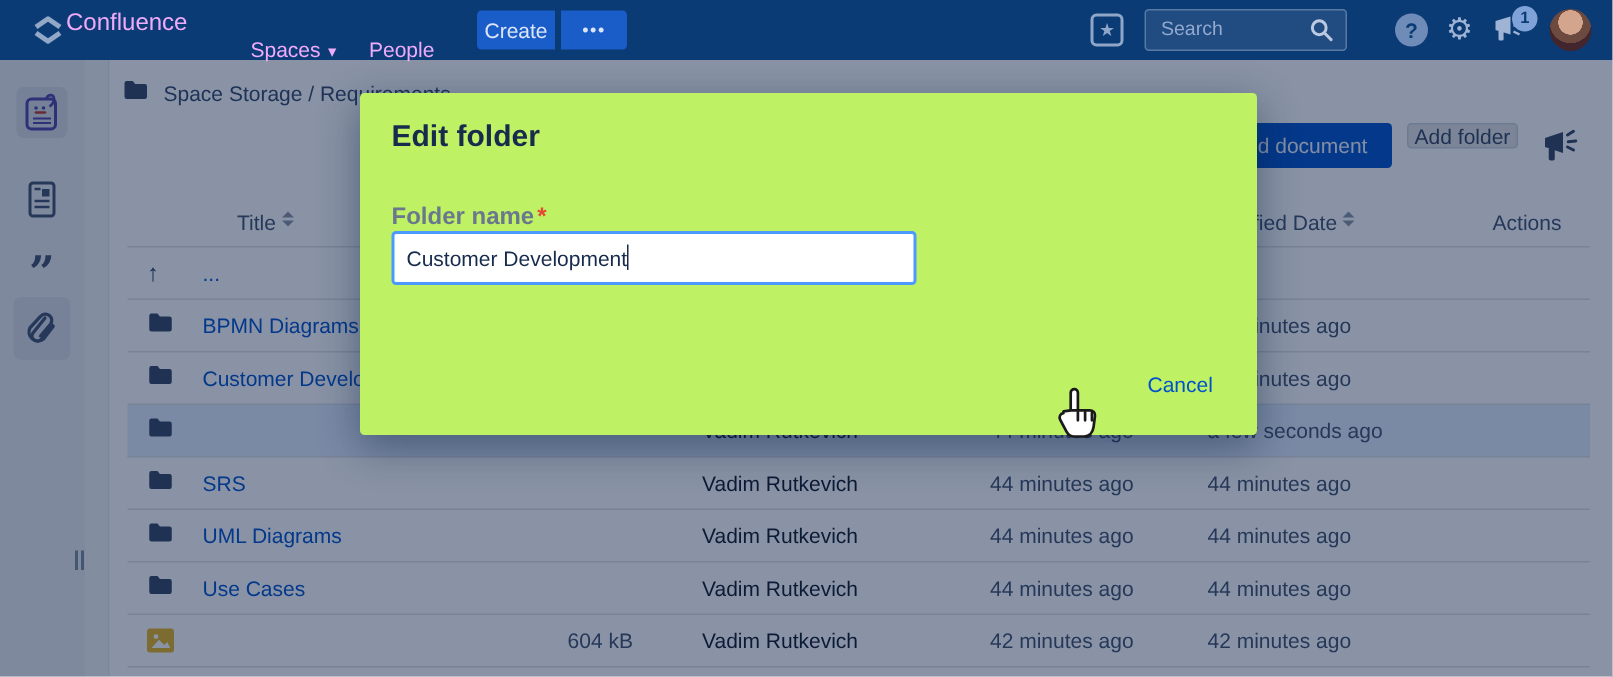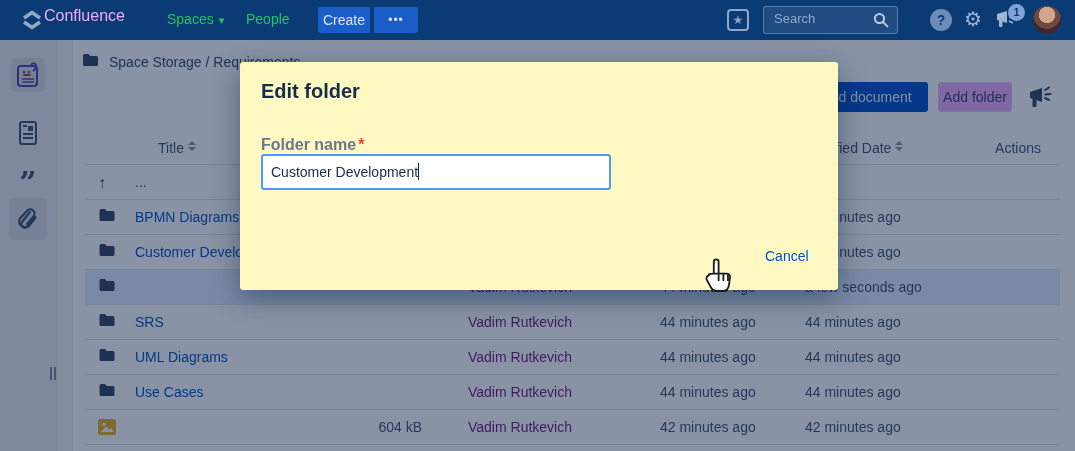--- a/index.html
+++ b/index.html
@@ -3,21 +3,21 @@
 <meta charset="utf-8">
 <style>
   * { margin:0; padding:0; box-sizing:border-box; }
   html,body { width:1075px; height:451px; overflow:hidden; }
   body { font-family:"Liberation Sans", sans-serif; font-size:14px; background:#fff; position:relative; }
 
   
   .topbar { position:absolute; left:0; top:0; width:1075px; height:40px; background:#0A3B75; z-index:20; }
   .logo-mark { position:absolute; left:22px; top:10px; }
   .logo-text { position:absolute; left:44px; top:7px; font-size:16px; color:#f0abfc; font-weight:400; }
-  .top-link { position:absolute; top:11px; color:#22c55e; font-size:14px; cursor:pointer; }
+  .top-link { position:absolute; top:25px; color:#f0abfc; font-size:14px; cursor:pointer; }
   .top-link .caret { font-size:11px; margin-left:5px; }
   .create-btn { position:absolute; left:318px; top:7px; width:52px; height:26px; background:#1A5DC8; color:#DCE6F7; border:none; border-radius:3px 0 0 3px; font-size:14px; font-family:"Liberation Sans",sans-serif; }
   .dots-btn { position:absolute; left:372px; top:7px; width:44px; height:26px; background:#1A5DC8; color:#DCE6F7; border:none; border-radius:0 3px 3px 0; font-size:12px; letter-spacing:1px; margin-left:2px; font-family:"Liberation Sans",sans-serif; }
   .star-box { position:absolute; left:727px; top:9px; width:22px; height:22px; border:2px solid #8FA6C9; border-radius:4px; color:#8FA6C9; font-size:12px; text-align:center; line-height:18px; }
   .search-wrap { position:absolute; left:763px; top:6px; width:135px; height:28px; background:rgba(255,255,255,0.09); border:1px solid rgba(159,179,212,0.45); border-radius:3px; }
   .search-input { position:absolute; left:10px; top:4px; width:95px; background:transparent; border:none; outline:none; color:#C8D4EA; font-size:13px; font-family:"Liberation Sans",sans-serif; }
   .search-input::placeholder { color:#93A9CF; opacity:1; }
   .search-glass { position:absolute; right:8px; top:5px; }
   .help-disc { position:absolute; left:930px; top:9px; width:22px; height:22px; border-radius:50%; background:#6F8CB8; color:#0A3B75; font-weight:bold; font-size:14px; text-align:center; line-height:22px; }
   .gear { position:absolute; left:964px; top:7px; color:#9FB3D4; font-size:20px; }
@@ -36,21 +36,21 @@
   .tile-clip { top:158px; background:#DCDFE6; width:38px; height:42px; left:9px; }
   .quote-glyph { font-family:"DejaVu Serif", serif; font-size:30px; font-weight:bold; color:#42526E; line-height:10px; margin-top:16px; }
   .grip { position:absolute; left:50px; top:367px; z-index:1; }
   .grip i { display:inline-block; width:2px; height:13px; background:#7E8AA0; margin-right:2px; }
 
   
   .content { position:absolute; left:73px; top:40px; width:1002px; height:411px; background:#fff; z-index:1; }
   .breadcrumb { position:absolute; left:9px; top:13px; color:#344563; font-size:14px; }
   .breadcrumb .crumb-text { position:absolute; left:27px; top:1px; white-space:nowrap; color:#35486B; cursor:pointer; }
   .add-doc { position:absolute; left:732px; top:42px; width:123px; height:30px; background:#0052CC; color:#F0F4FB; border:none; border-radius:3px; font-size:14px; font-family:"Liberation Sans",sans-serif; }
-  .add-folder { position:absolute; left:865px; top:42px; width:74px; height:30px; background:#f0abfc; color:#344563; border:1px solid #C9CFD9; border-radius:3px; font-size:14px; font-family:"Liberation Sans",sans-serif; }
+  .add-folder { position:absolute; left:865px; top:42px; width:74px; height:17px; background:#e5e5e5; color:#344563; border:1px solid #C9CFD9; border-radius:3px; font-size:14px; font-family:"Liberation Sans",sans-serif; }
   .mega-content { position:absolute; left:953px; top:45px; cursor:pointer; }
 
   .thead { position:absolute; left:12px; top:95px; width:975px; height:30px; border-bottom:1px solid #DFE1E6; color:#42526E; font-size:14px; }
   .thead > div { position:absolute; top:5px; white-space:nowrap; }
   .th-title { left:50px; cursor:pointer;margin-left:23px; }
   .th-size { left:267px; width:70px; text-align:right; }
   .th-creator { left:383px; }
   .th-created { left:575px; }
   .th-modified { left:720px; cursor:pointer; }
   .th-actions { right:19px; }
@@ -59,30 +59,30 @@
   .sort .up { border-bottom:4px solid #8993A4; margin-bottom:2px; }
   .sort .dn { border-top:4px solid #8993A4; }
 
   .tbody { position:absolute; left:12px; top:125px; width:975px; }
   .trow { position:relative; height:35px; border-bottom:1px solid #DFE1E6; }
   .trow.selected { background:#E3EEFF; }
   .cell { position:absolute; top:0; height:35px; line-height:35px; white-space:nowrap; color:#42526E; font-size:14px; }
   .c-icon { left:13px; }
   .c-title { left:50px; color:#0052CC; cursor:pointer; }
   .c-size { left:267px; width:70px; text-align:right; }
-  .c-creator { left:383px; color:#701a75; cursor:pointer; }
+  .c-creator { left:383px; color:#0f172a; cursor:pointer; }
   .c-created { left:575px; }
   .c-modified { left:720px; }
   .arrow-up { font-size:16px; color:#344563; }
   .img-tile { display:inline-block; width:18px; height:16px; border-radius:2px; background:#E8B424; vertical-align:-3px; position:relative; }
   .img-tile svg { position:absolute; left:2px; top:2px; }
 
   
   .blanket { position:absolute; left:0; top:40px; width:1075px; height:411px; background:rgba(9,30,66,0.48); z-index:10; }
-  .modal { position:absolute; left:240px; top:62px; width:598px; height:228px; background:#fef9c3; border-radius:3px; box-shadow:0 8px 28px rgba(9,30,66,0.45); z-index:30; }
+  .modal { position:absolute; left:240px; top:62px; width:598px; height:228px; background:#bef264; border-radius:3px; box-shadow:0 8px 28px rgba(9,30,66,0.45); z-index:30; }
   .modal-title { position:absolute; left:21px; top:18px; font-size:20px; font-weight:600; color:#172B4D; }
   .field-label { position:absolute; left:21px; top:74px; font-size:16px; font-weight:600; color:#6B778C; }
   .req { color:#E34935; margin-left:2px; }
   .text-field { position:absolute; left:21px; top:92px; width:350px; height:36px; border:2px solid #4C9AFF; border-radius:3px; background:#fff; line-height:32px; padding-left:8px; color:#172B4D; font-size:14px; cursor:text; }
   .caret-bar { display:inline-block; width:1px; height:17px; background:#172B4D; vertical-align:-3px; }
   .update-btn { position:absolute; left:443px; top:180px; width:67px; height:30px; background:#0B6CF2; color:#fff; border:none; border-radius:3px; font-size:14px; font-family:"Liberation Sans",sans-serif; }
   .cancel-link { position:absolute; left:525px; top:186px; color:#0052CC; font-size:14px; cursor:pointer; }
 
   .cursor-hand { position:absolute; left:701px; top:258px; z-index:40; }
 </style>

